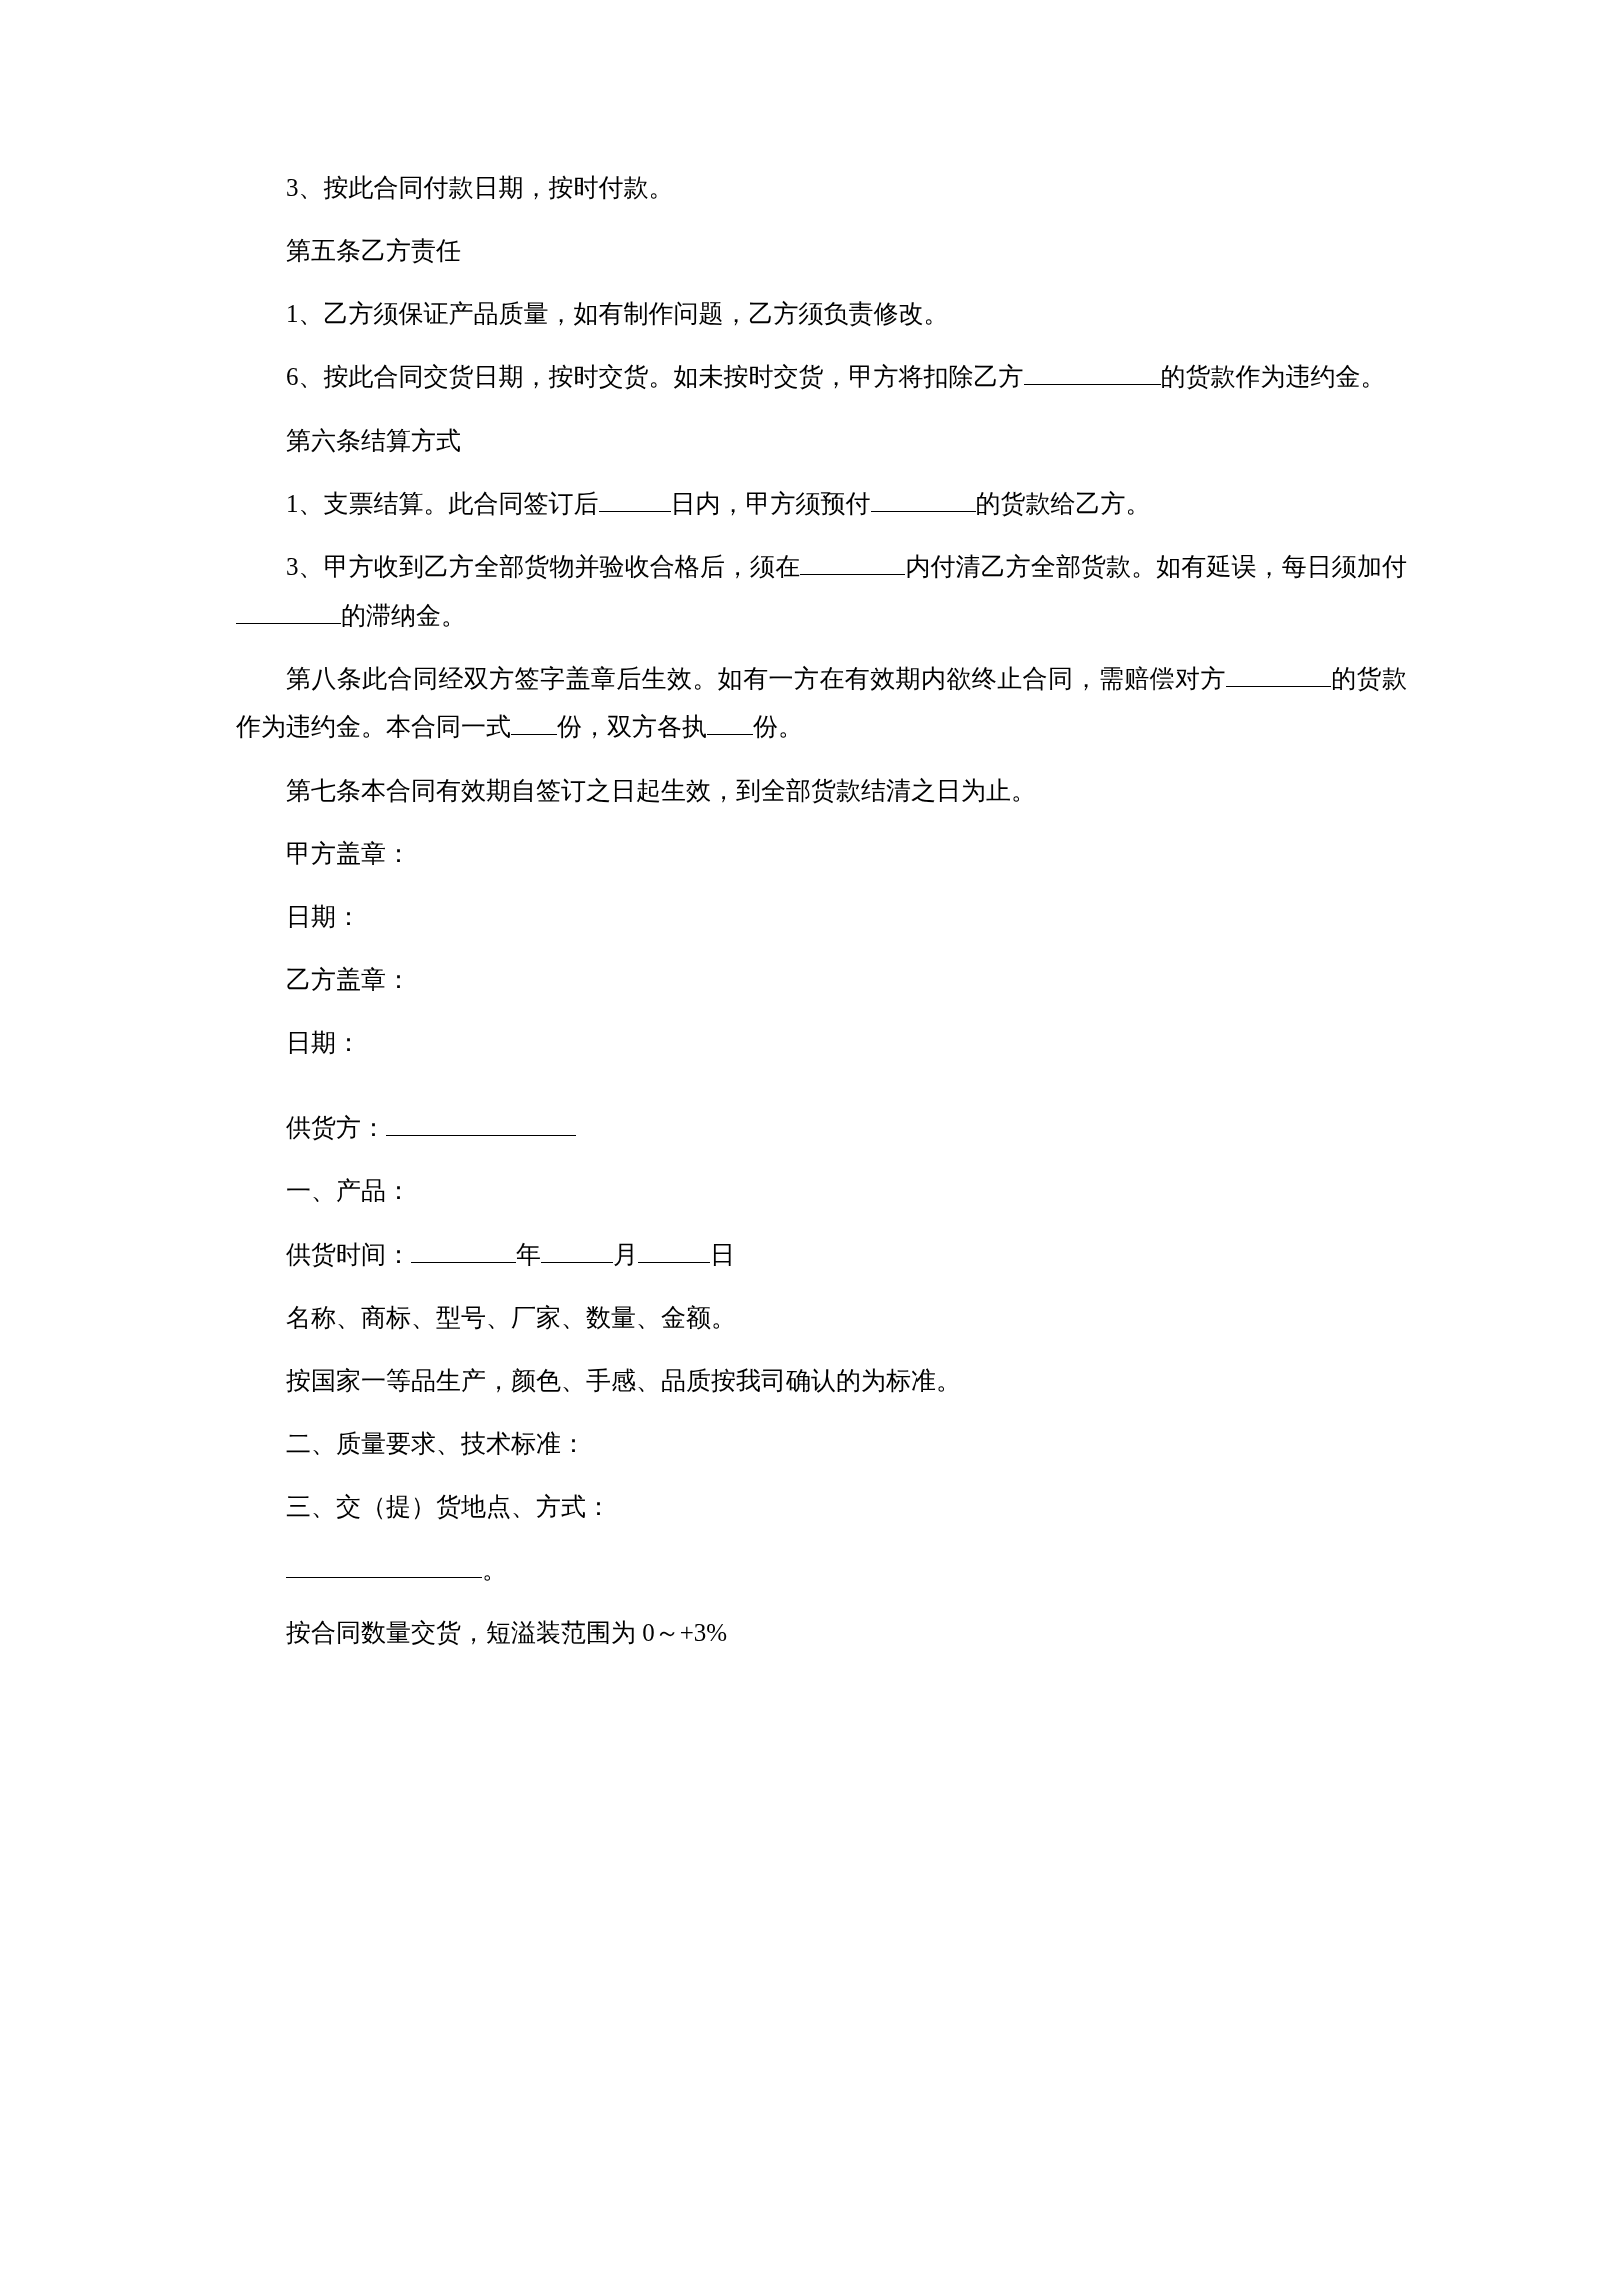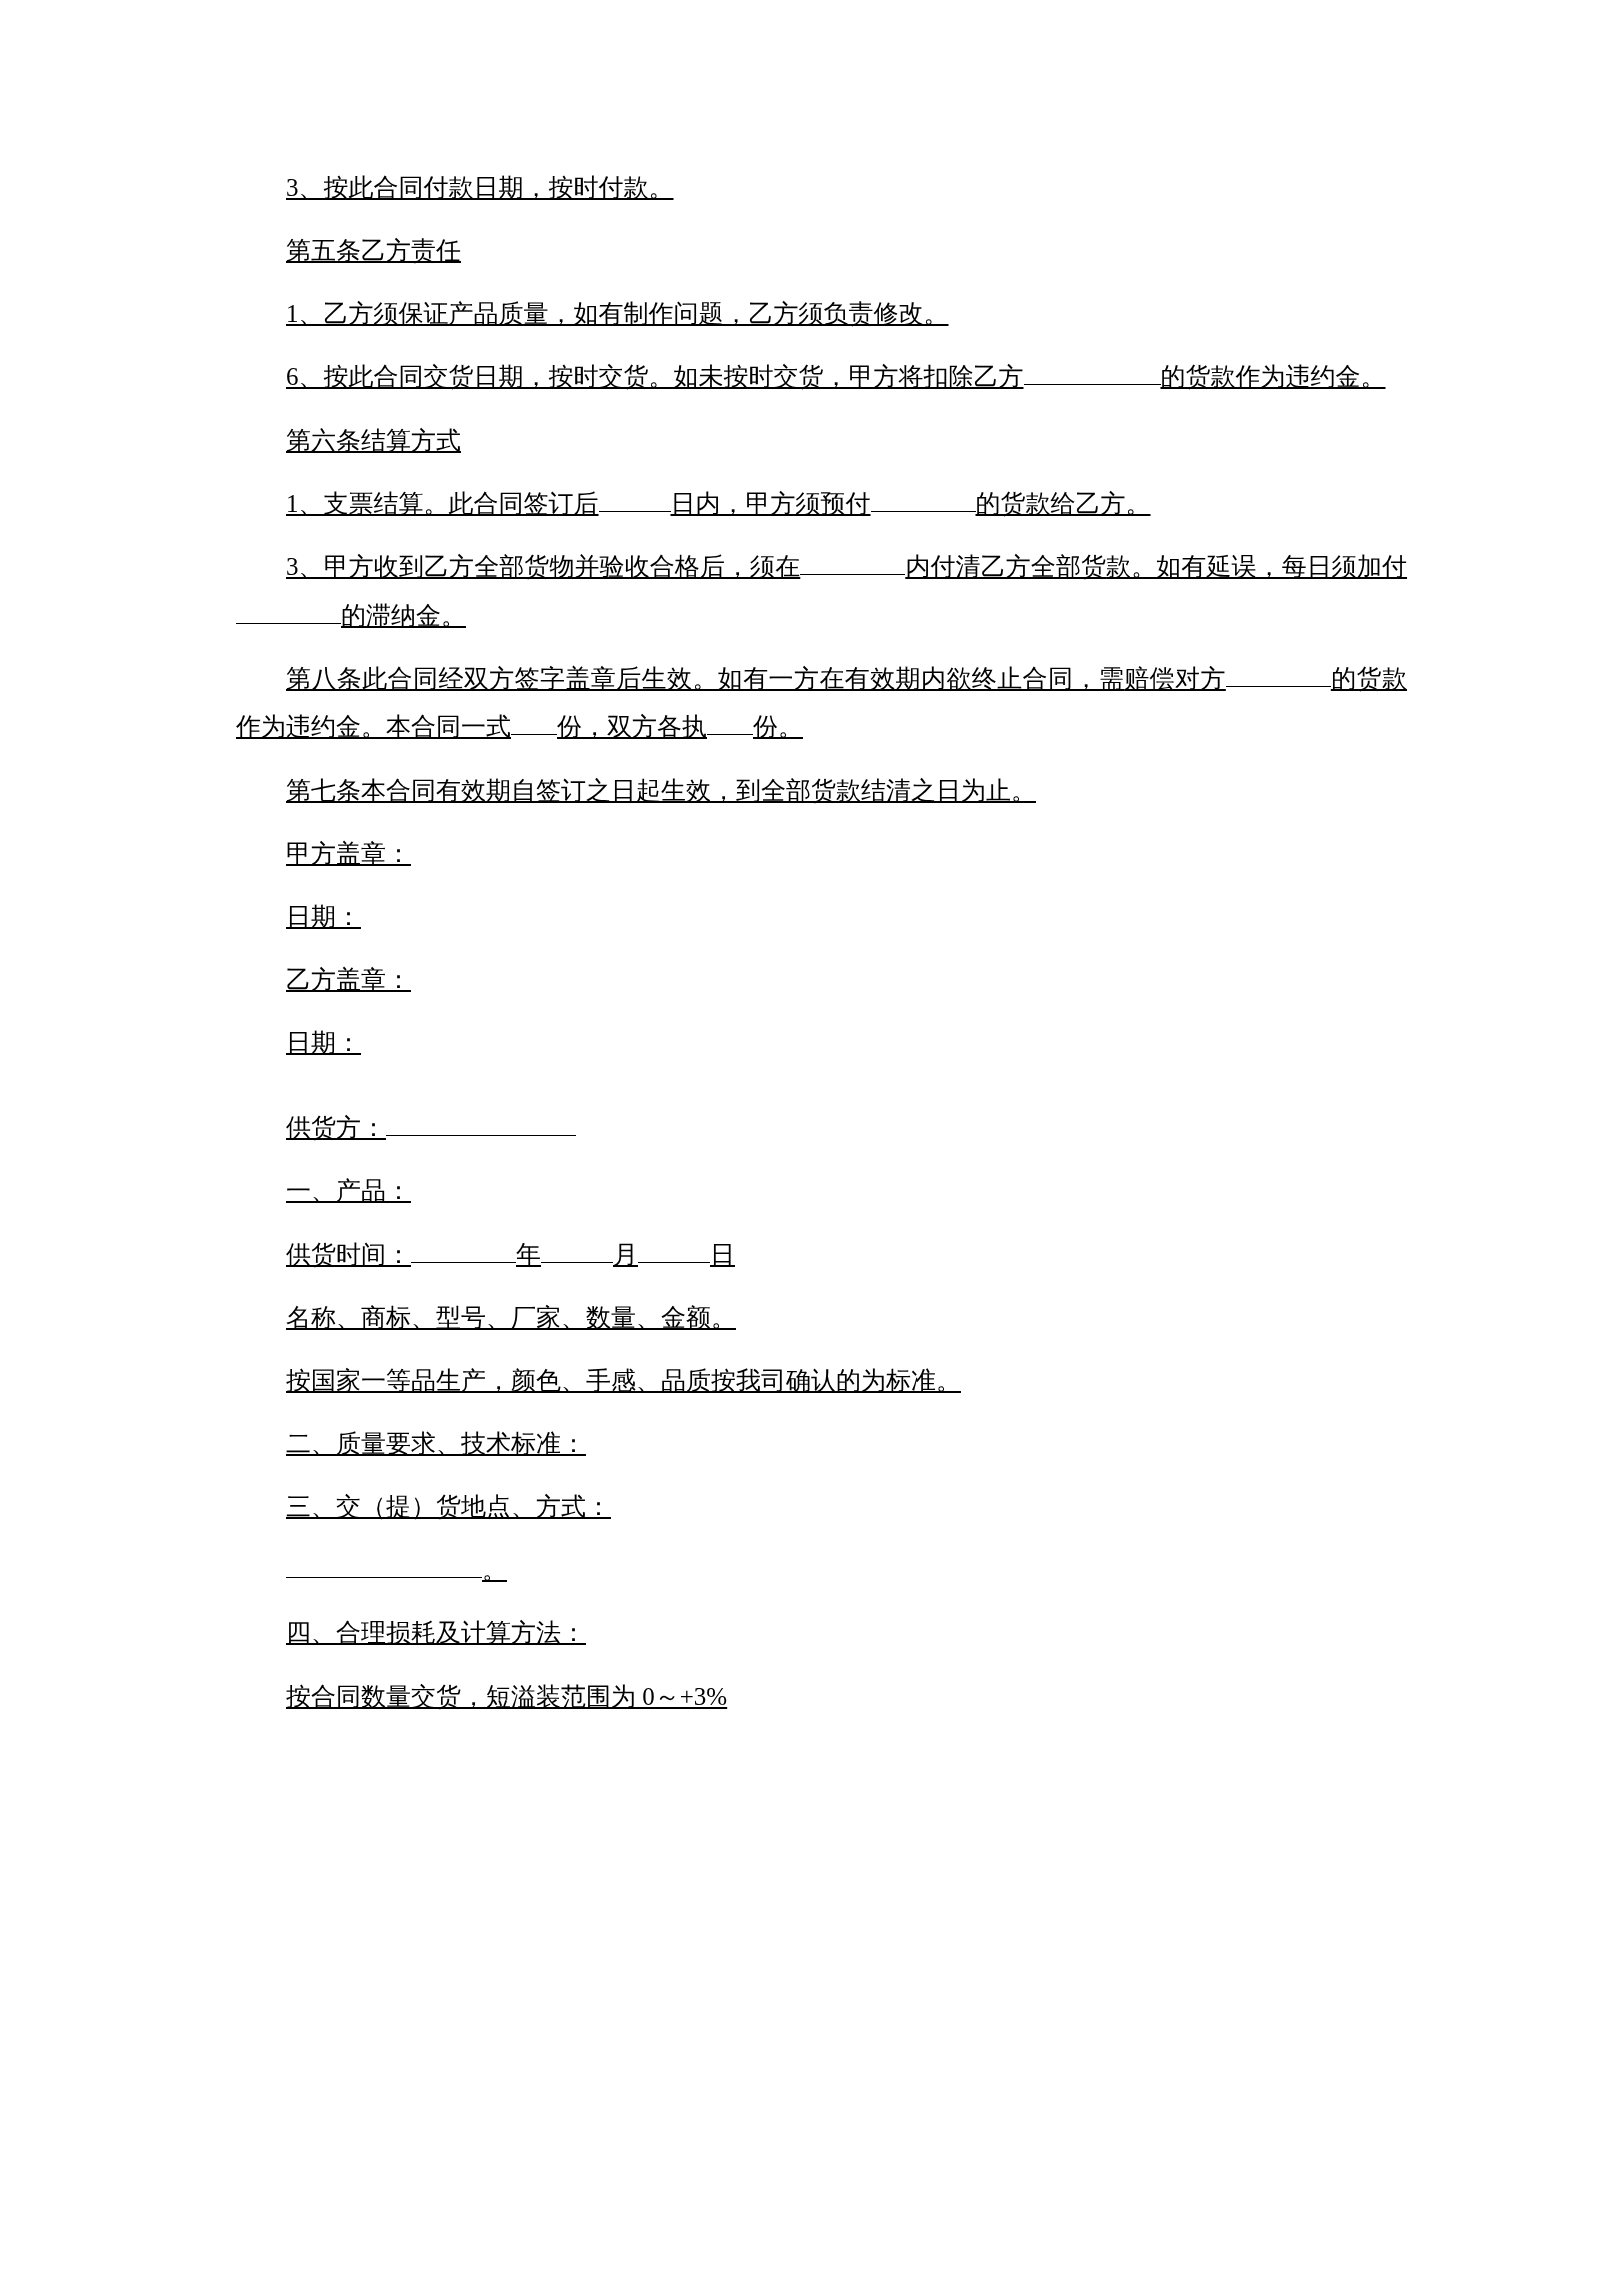--- a/index.html
+++ b/index.html
@@ -22,21 +22,20 @@
   .doc {
     font-size: 25px;
     line-height: 1.95;
   }
   
   .p {
     margin: 0 0 14.4px 0;
     text-indent: 50px;
     text-align: justify;
     word-break: break-all;
-    text-decoration: underline;
   }
   
   .fill {
     display: inline-block;
     border-bottom: 1.3px solid #000000;
     vertical-align: baseline;
     height: 1.1em;
   }
   .f-xs { width: 46px; }
   .f-sm { width: 72px; }
@@ -134,23 +133,20 @@
     </p>
 
     <p class="p">
       <span>三、交（提）货地点、方式：</span>
     </p>
 
     <p class="p">
       <span class="fill f-xl"></span><span>。</span>
     </p>
 
-    <p class="p">
-      <span>四、合理损耗及计算方法：</span>
-    </p>
 
     <p class="p">
       <span>按合同数量交货，短溢装范围为 0～+3%</span>
     </p>
 
   </div>
 </div>
 
 
 </body></html>

